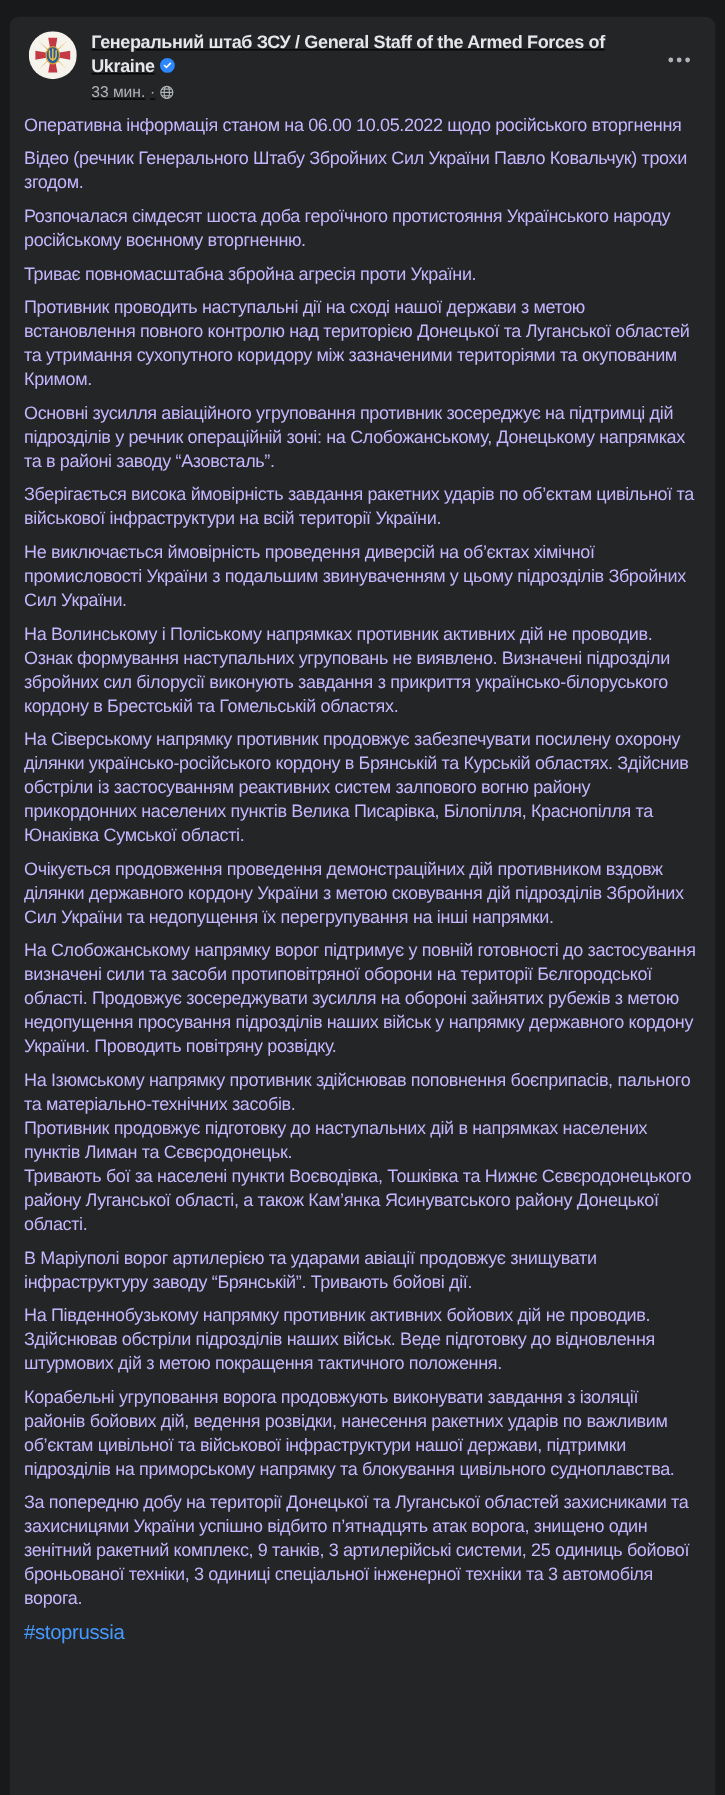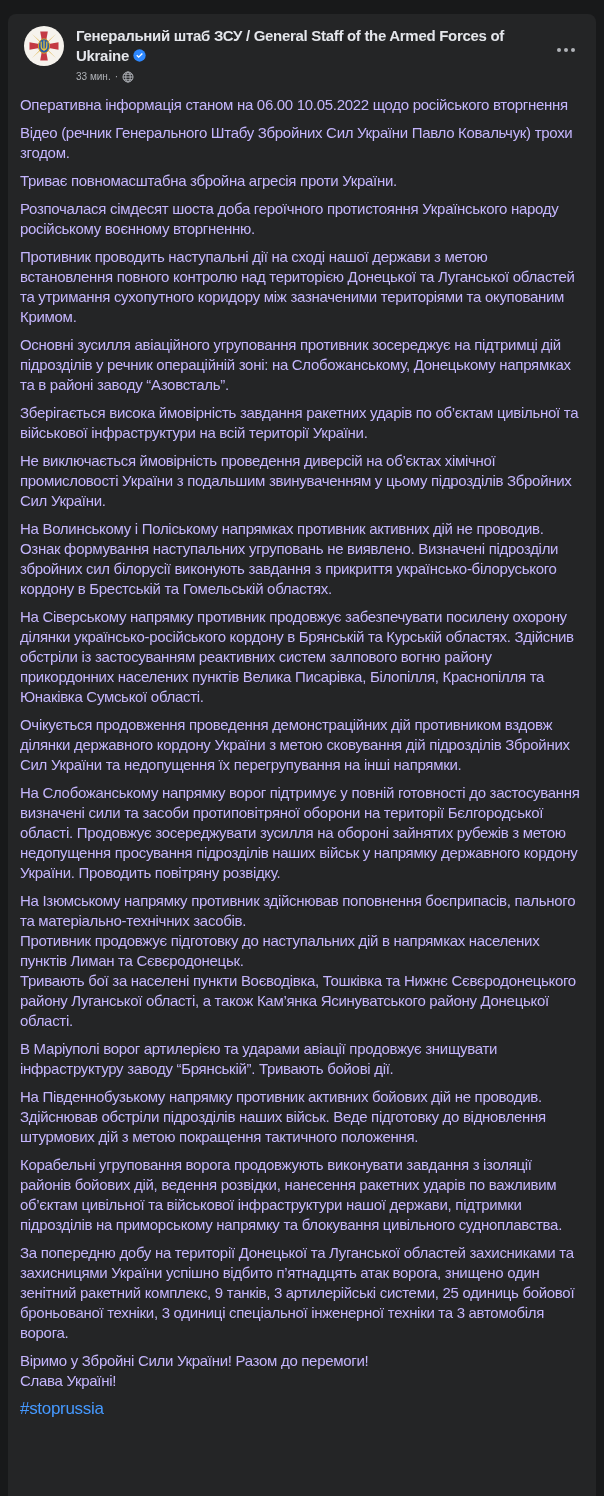--- a/index.html
+++ b/index.html
@@ -18,20 +18,21 @@
     min-height: 1482px;
     box-sizing: border-box;
     padding-bottom: 10px;
   }
   
   .post-header {
     display: flex;
     align-items: flex-start;
     padding: 12px 16px 6px 16px;
     position: relative;
+    text-decoration: underline;
   }
   .avatar {
     width: 40px;
     height: 40px;
     border-radius: 50%;
     flex: 0 0 40px;
     cursor: pointer;
     display: block;
   }
   .header-text {
@@ -53,21 +54,21 @@
     display: inline-block;
     vertical-align: -1px;
     margin-left: 4px;
     line-height: 0;
   }
   .meta-row {
     display: flex;
     align-items: center;
     gap: 4px;
     margin-top: 3px;
-    font-size: 10px;
+    font-size: 13px;
     color: #b0b3b8;
     line-height: 16px;
   }
   .meta-row .time { cursor: pointer; }
   .globe { line-height: 0; display: inline-block; }
   .menu-btn {
     position: absolute;
     right: 14px;
     top: 20px;
     width: 32px;
@@ -167,38 +168,36 @@
     <div class="menu-btn">
       <span class="dot"></span>
       <span class="dot"></span>
       <span class="dot"></span>
     </div>
   </header>
 
   <div class="post-body">
       <p>Оперативна інформація станом на 06.00 10.05.2022 щодо російського вторгнення</p>
       <p>Відео (речник Генерального Штабу Збройних Сил України Павло Ковальчук) трохи згодом.</p>
+      <p>Розпочалася сімдесят шоста доба героїчного протистояння Українського народу російському воєнному вторгненню.</p>
       <p>Триває повномасштабна збройна агресія проти України.</p>
-      <p>Розпочалася сімдесят шоста доба героїчного протистояння Українського народу російському воєнному вторгненню.</p>
       <p>Противник проводить наступальні дії на сході нашої держави з метою встановлення повного контролю над територією Донецької та Луганської областей та утримання сухопутного коридору між зазначеними територіями та окупованим Кримом.</p>
       <p>Основні зусилля авіаційного угруповання противник зосереджує на підтримці дій підрозділів у речник операційній зоні: на Слобожанському, Донецькому напрямках та в районі заводу “Азовсталь”.</p>
       <p>Зберігається висока ймовірність завдання ракетних ударів по об’єктам цивільної та військової інфраструктури на всій території України.</p>
       <p>Не виключається ймовірність проведення диверсій на об’єктах хімічної промисловості України з подальшим звинуваченням у цьому підрозділів Збройних Сил України.</p>
       <p>На Волинському і Поліському напрямках противник активних дій не проводив. Ознак формування наступальних угруповань не виявлено. Визначені підрозділи збройних сил білорусії виконують завдання з прикриття українсько-білоруського кордону в Брестській та Гомельській областях.</p>
       <p>На Сіверському напрямку противник продовжує забезпечувати посилену охорону ділянки українсько-російського кордону в Брянській та Курській областях. Здійснив обстріли із застосуванням реактивних систем залпового вогню району прикордонних населених пунктів Велика Писарівка, Білопілля, Краснопілля та Юнаківка Сумської області.</p>
       <p>Очікується продовження проведення демонстраційних дій противником вздовж ділянки державного кордону України з метою сковування дій підрозділів Збройних Сил України та недопущення їх перегрупування на інші напрямки.</p>
       <p>На Слобожанському напрямку ворог підтримує у повній готовності до застосування визначені сили та засоби протиповітряної оборони на території Бєлгородської області. Продовжує зосереджувати зусилля на обороні зайнятих рубежів з метою недопущення просування підрозділів наших військ у напрямку державного кордону України. Проводить повітряну розвідку.</p>
       <p>На Ізюмському напрямку противник здійснював поповнення боєприпасів, пального та матеріально-технічних засобів.
 Противник продовжує підготовку до наступальних дій в напрямках населених пунктів Лиман та Сєвєродонецьк.
 Тривають бої за населені пункти Воєводівка, Тошківка та Нижнє Сєвєродонецького району Луганської області, а також Кам’янка Ясинуватського району Донецької області.</p>
       <p>В Маріуполі ворог артилерією та ударами авіації продовжує знищувати інфраструктуру заводу “Брянській”. Тривають бойові дії.</p>
       <p>На Південнобузькому напрямку противник активних бойових дій не проводив. Здійснював обстріли підрозділів наших військ. Веде підготовку до відновлення штурмових дій з метою покращення тактичного положення.</p>
       <p>Корабельні угруповання ворога продовжують виконувати завдання з ізоляції районів бойових дій, ведення розвідки, нанесення ракетних ударів по важливим об’єктам цивільної та військової інфраструктури нашої держави, підтримки підрозділів на приморському напрямку та блокування цивільного судноплавства.</p>
       <p>За попередню добу на території Донецької та Луганської областей захисниками та захисницями України успішно відбито п’ятнадцять атак ворога, знищено один зенітний ракетний комплекс, 9 танків, 3 артилерійські системи, 25 одиниць бойової броньованої техніки, 3 одиниці спеціальної інженерної техніки та 3 автомобіля ворога.</p>
-      <p>Віримо у Збройні Сили України! Разом до перемоги!
-Слава Україні!</p>
     </div>
 
   <div class="hashtag-row">
     <a class="hashtag">#stoprussia</a>
   </div>
 
 </article>
 
 </body></html>

